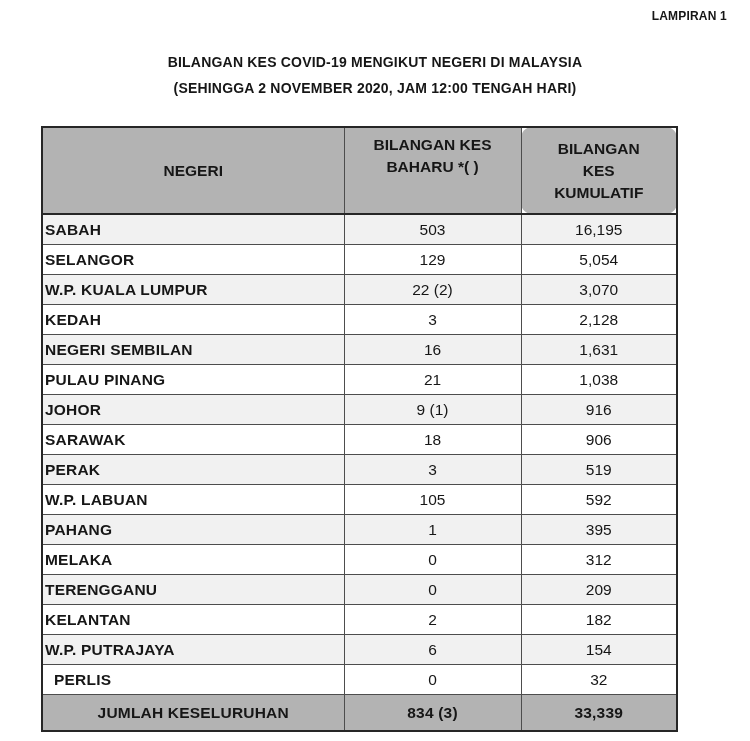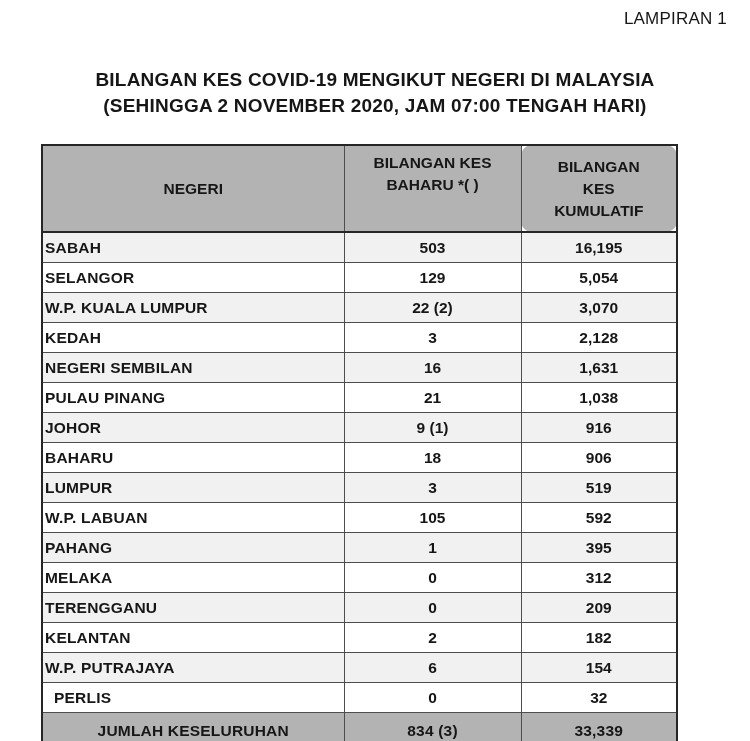--- a/index.html
+++ b/index.html
@@ -8,28 +8,28 @@
     background: #ffffff;
     width: 750px;
     height: 741px;
     font-family: "Liberation Sans", sans-serif;
     color: #161616;
     overflow: hidden;
   }
   .corner-label {
     text-align: right;
     padding: 9px 23px 0 0;
-    font-size: 17px;
-    font-weight: 400;
+    font-size: 12px;
+    font-weight: 700;
     letter-spacing: 0.2px;
   }
   .doc-title {
-    margin-top: 38px;
+    margin-top: 26px;
     text-align: center;
-    font-size: 19px;
+    font-size: 14px;
     font-weight: 700;
     line-height: 26px;
     letter-spacing: 0.2px;
   }
   table.data-table {
     margin: 25px 0 0 41px;
     width: 635px;
     table-layout: fixed;
     border-collapse: collapse;
     border: 2px solid #262626;
@@ -60,40 +60,40 @@
   .data-table tbody tr:nth-child(odd) td { background: #f1f1f1; }
   td.state-cell {
     text-align: left;
     padding-left: 2px;
     font-weight: 700;
     white-space: pre;
     letter-spacing: 0.2px;
   }
   td.num-cell {
     text-align: center;
-    font-weight: 700;
+    font-weight: 400;
   }
   .data-table tr.total-row td {
     background: #b3b3b3 !important;
     height: 33px;
     font-weight: 700;
     text-align: center;
     font-size: 15.5px;
     border-top: 1px solid #262626;
     letter-spacing: 0.2px;
   }
 </style>
 </head>
 <body>
 
 <div class="corner-label">LAMPIRAN 1</div>
 
 <div class="doc-title">
   <div>BILANGAN KES COVID-19 MENGIKUT NEGERI DI MALAYSIA</div>
-  <div>(SEHINGGA 2 NOVEMBER 2020, JAM 07:00 TENGAH HARI)</div>
+  <div>(SEHINGGA 2 NOVEMBER 2020, JAM 12:00 TENGAH HARI)</div>
 </div>
 
 <table class="data-table">
   <colgroup>
     <col style="width:302px">
     <col style="width:177px">
     <col style="width:156px">
   </colgroup>
   <thead>
     <tr>
@@ -135,26 +135,26 @@
       <td class="state-cell">PULAU PINANG</td>
       <td class="num-cell">21</td>
       <td class="num-cell">1,038</td>
     </tr>
     <tr>
       <td class="state-cell">JOHOR</td>
       <td class="num-cell">9 (1)</td>
       <td class="num-cell">916</td>
     </tr>
     <tr>
-      <td class="state-cell">BAHARU</td>
+      <td class="state-cell">SARAWAK</td>
       <td class="num-cell">18</td>
       <td class="num-cell">906</td>
     </tr>
     <tr>
-      <td class="state-cell">LUMPUR</td>
+      <td class="state-cell">PERAK</td>
       <td class="num-cell">3</td>
       <td class="num-cell">519</td>
     </tr>
     <tr>
       <td class="state-cell">W.P. LABUAN</td>
       <td class="num-cell">105</td>
       <td class="num-cell">592</td>
     </tr>
     <tr>
       <td class="state-cell">PAHANG</td>

